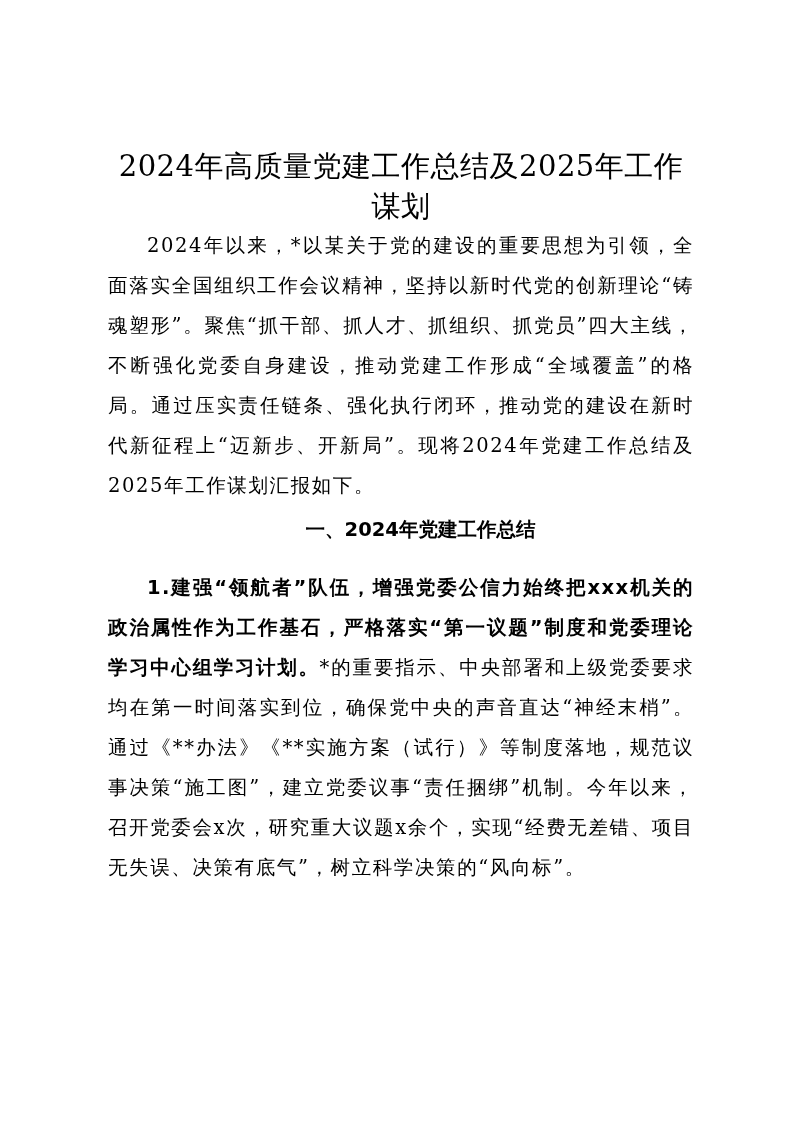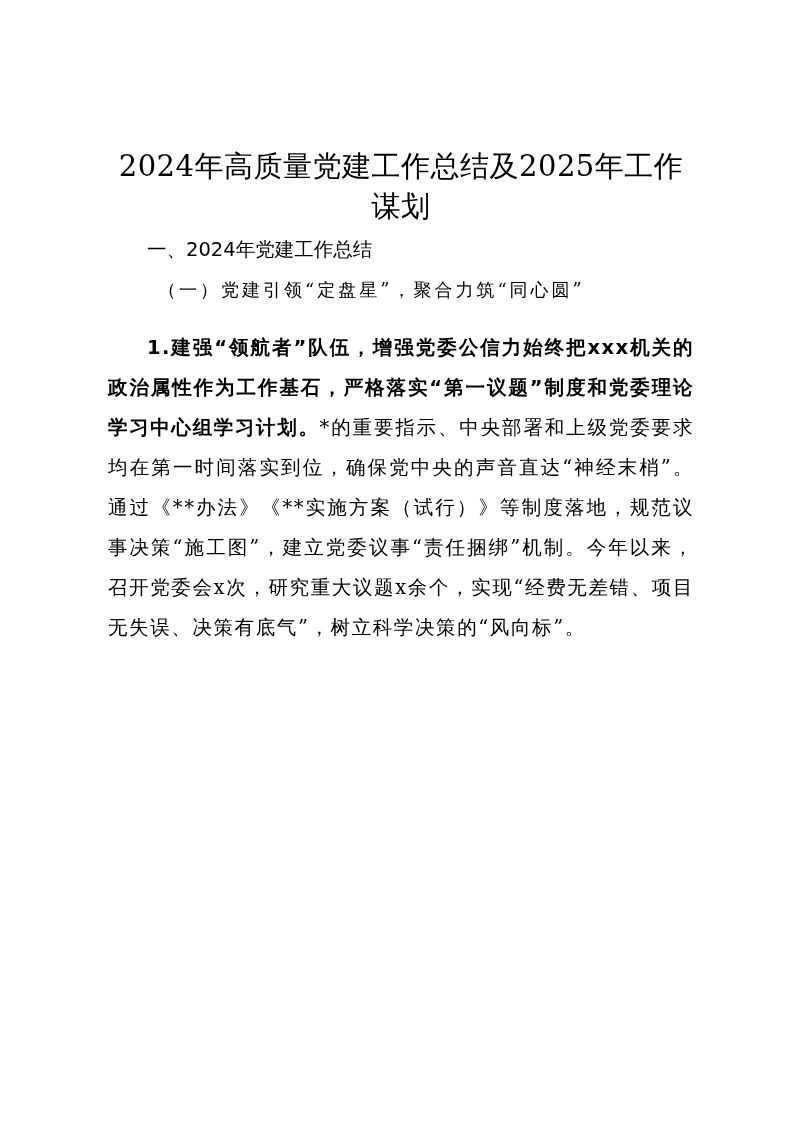--- a/index.html
+++ b/index.html
@@ -42,23 +42,24 @@
     line-height: 40px;
     text-align: justify;
     text-indent: 2em;
     margin: 0;
     letter-spacing: 1.6px;
   }
   .heading1 {
     font-family: "DejaVu Sans", "Liberation Sans", sans-serif;
     font-size: 19.5px;
     line-height: 40px;
-    font-weight: normal;
+    font-weight: bold;
     text-indent: 2em;
     margin: 4px 0 0 0;
+    text-align: center;
   }
   .heading2 {
     font-family: "DejaVu Serif", "Liberation Serif", serif;
     font-size: 18px;
     line-height: 40px;
     font-weight: normal;
     letter-spacing: 3px;
     margin: 0 0 6px 0;
     padding-left: 50px;
   }
@@ -73,24 +74,24 @@
   .gap { height: 10px; }
 </style>
 </head>
 <body>
 
 <div class="page">
   <div class="content">
 
     <h1 class="title">2024年高质量党建工作总结及2025年工作谋划</h1>
 
+    <p class="para">2024年以来，*以某关于党的建设的重要思想为引领，全面落实全国组织工作会议精神，坚持以新时代党的创新理论“铸魂塑形”。聚焦“抓干部、抓人才、抓组织、抓党员”四大主线，不断强化党委自身建设，推动党建工作形成“全域覆盖”的格局。通过压实责任链条、强化执行闭环，推动党的建设在新时代新征程上“迈新步、开新局”。现将2024年党建工作总结及2025年工作谋划汇报如下。</p>
 
     <div class="heading1">一、2024年党建工作总结</div>
 
-    <div class="heading2">（一）党建引领“定盘星”，聚合力筑“同心圆”</div>
 
     <p class="para item"><span class="lead">1.建强“领航者”队伍，增强党委公信力始终把xxx机关的政治属性作为工作基石，严格落实“第一议题”制度和党委理论学习中心组学习计划。</span><span>*的重要指示、中央部署和上级党委要求均在第一时间落实到位，确保党中央的声音直达“神经末梢”。通过《**办法》《**实施方案（试行）》等制度落地，规范议事决策“施工图”，建立党委议事“责任捆绑”机制。今年以来，召开党委会x次，研究重大议题x余个，实现“经费无差错、项目无失误、决策有底气”，树立科学决策的“风向标”。</span></p>
 
     <div class="gap"></div>
 
 
   </div>
 </div>
 
 </body></html>

